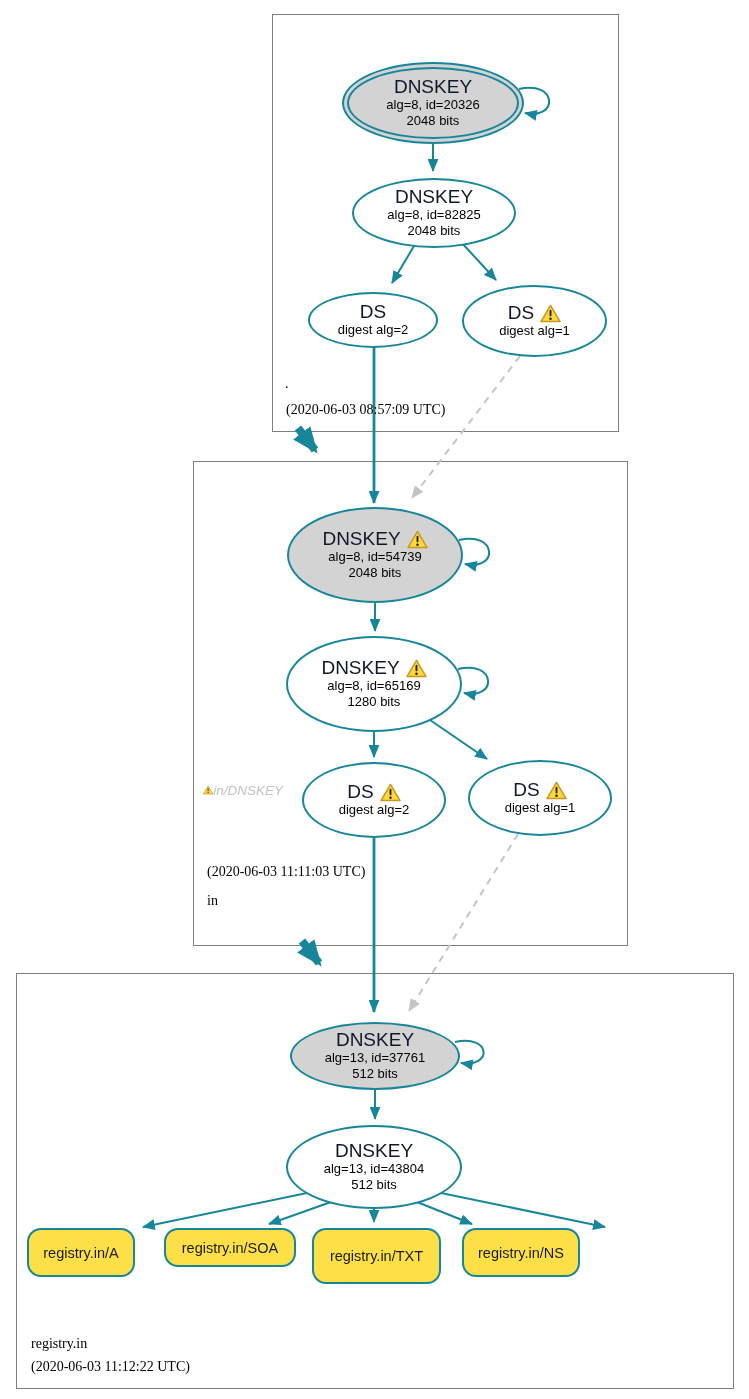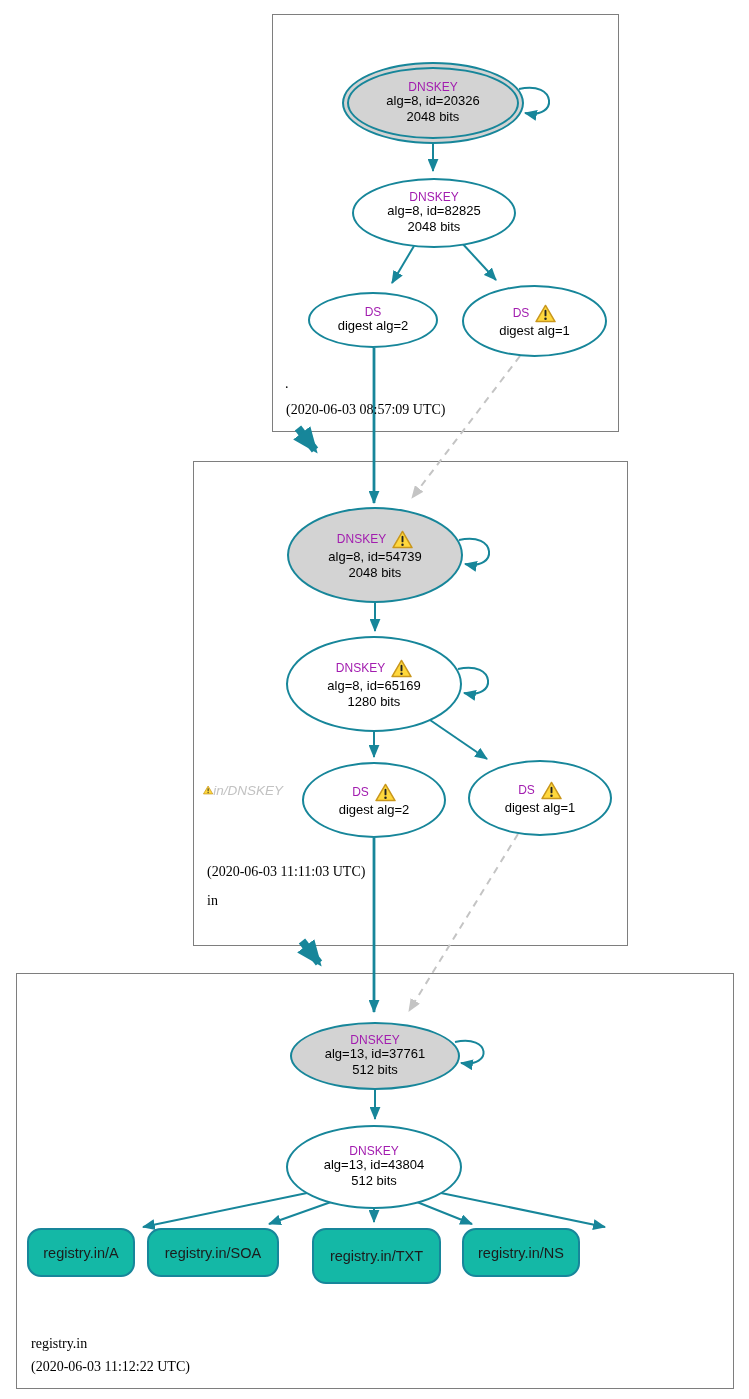--- a/index.html
+++ b/index.html
@@ -7,24 +7,24 @@
           font-family:"Liberation Sans",sans-serif;}
   .zonebox{position:absolute;border:1px solid #7e7e7e;background:#fff;z-index:1;}
   .edges{position:absolute;left:0;top:0;z-index:2;}
   .node{position:absolute;z-index:3;box-sizing:border-box;display:flex;flex-direction:column;
         align-items:center;justify-content:center;border:2px solid #17869A;border-radius:50%;
         background:#fff;text-align:center;}
   .node.gray{background:#d3d3d3;}
   .node.double::before{content:"";position:absolute;inset:3px;border:2px solid #17869A;
         border-radius:50%;pointer-events:none;}
   .titlerow{display:flex;align-items:center;justify-content:center;gap:6px;line-height:1.05;}
-  .nname{font-size:12px;color:#a21caf;}
+  .nname{font-size:19px;color:#0f172a;}
   .ndetail{font-family:Liberation Sans, sans-serif;font-size:13px;color:#000000;line-height:1.22;}
   .rrset{position:absolute;z-index:3;box-sizing:border-box;display:flex;align-items:center;
-        justify-content:center;border:2px solid #17869A;border-radius:14px;background:#14b8a6;
+        justify-content:center;border:2px solid #17869A;border-radius:14px;background:#fde047;
         font-size:14.5px;color:#1c1c1c;}
   .zlabel{position:absolute;z-index:3;font-family:"Liberation Serif",serif;font-size:14px;
         color:#000;white-space:nowrap;}
   .ghost-wrap{position:absolute;z-index:3;display:flex;flex-direction:row;align-items:center;}
   .ghost-text{font-style:italic;font-size:13.5px;color:#c2c2c2;margin-top:1px;}
   .warn-svg{display:block;}
 </style>
 </head>
 <body>
 
@@ -185,21 +185,21 @@
     <div class="titlerow">
       <span class="nname">DNSKEY</span>
     </div>
     <div class="ndetail">alg=13, id=43804</div>
     <div class="ndetail">512 bits</div>
   </div>
 
   <div class="rrset" style="left:27px;top:1228px;width:108px;height:49px">
     <span>registry.in/A</span>
   </div>
-  <div class="rrset" style="left:147px;top:1228px;width:132px;height:49px">
+  <div class="rrset" style="left:164px;top:1228px;width:132px;height:39px">
     <span>registry.in/SOA</span>
   </div>
   <div class="rrset" style="left:312px;top:1228px;width:129px;height:56px">
     <span>registry.in/TXT</span>
   </div>
   <div class="rrset" style="left:462px;top:1228px;width:118px;height:49px">
     <span>registry.in/NS</span>
   </div>
 
   <div class="zlabel" style="left:31px;top:1336px">registry.in</div>

